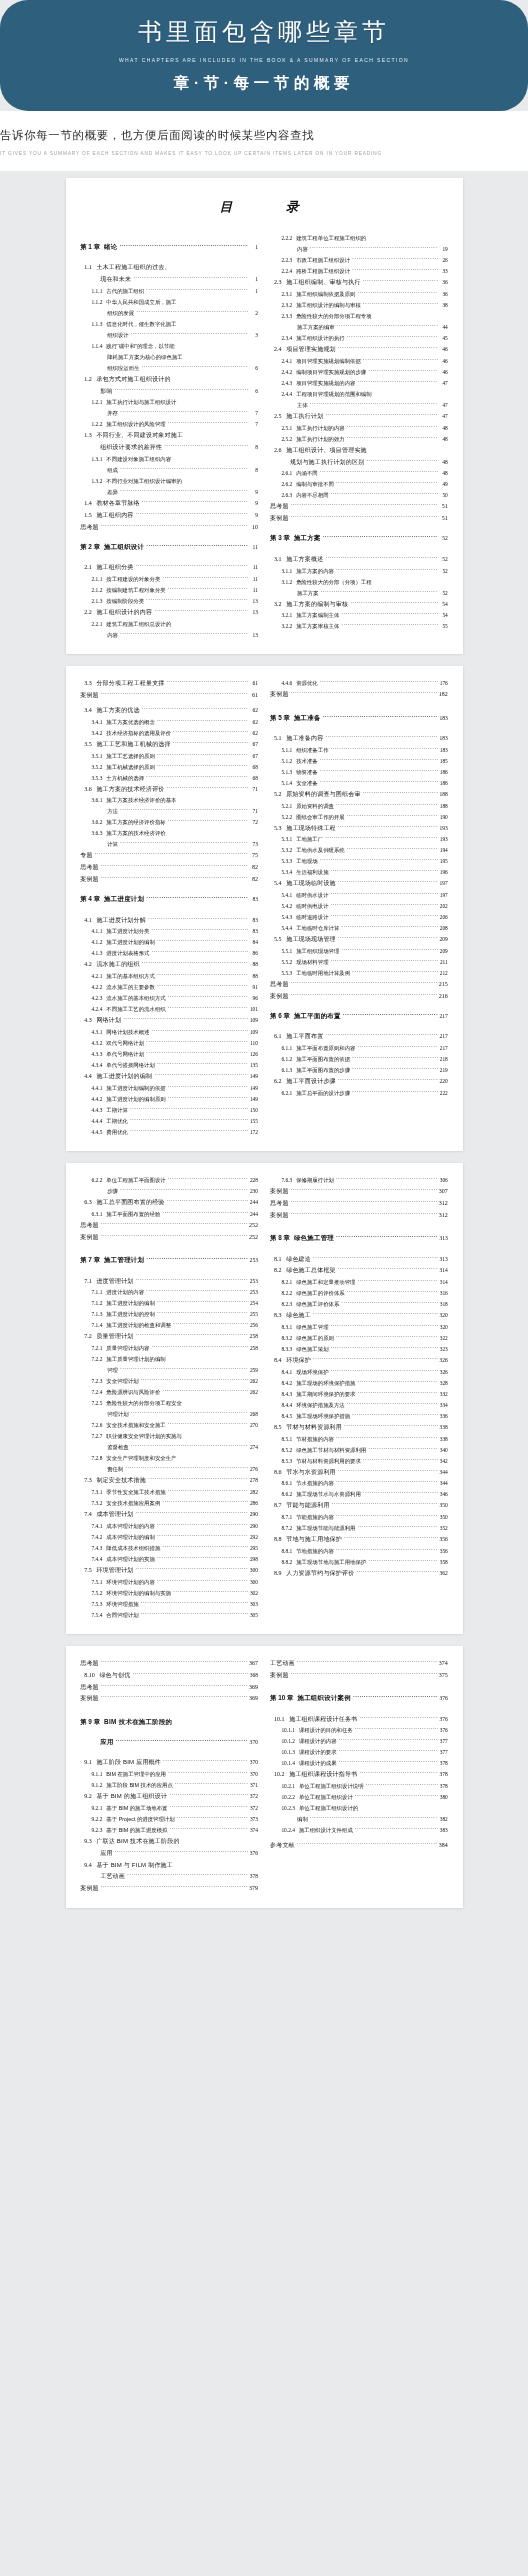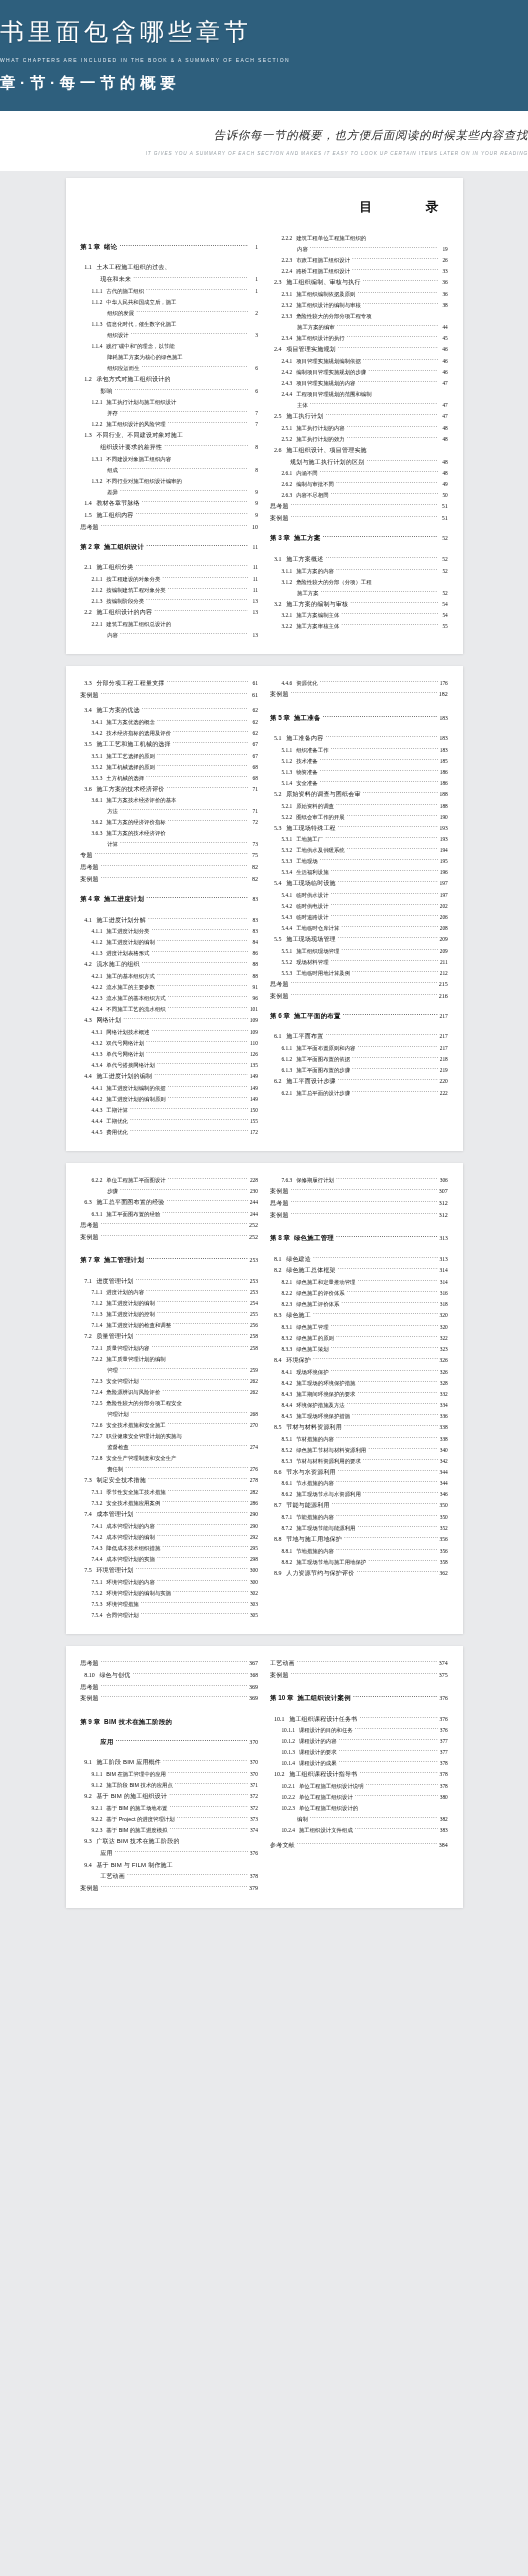--- a/index.html
+++ b/index.html
@@ -6,20 +6,22 @@
   body{
     width:528px;
     background:#e9eaec;
     font-family:"Liberation Serif","DejaVu Serif",serif;
     -webkit-font-smoothing:antialiased;
   }
   
   .banner{
     background:#2e5f7d;
     padding:17.4px 0 17.4px 0;
+    text-align:center;
+    border-radius:28px;
   }
   .banner-title{
     color:#ffffff;
     font-size:24px;
     letter-spacing:4px;
     font-weight:400;
     font-family:"Liberation Serif","DejaVu Serif",serif;
     line-height:1.25;
     margin:0 0 9.4px 0;
     text-shadow:0 0.7px 1.3px rgba(0,0,0,.18);
@@ -36,23 +38,22 @@
     font-size:15.4px;
     letter-spacing:4.7px;
     font-family:"Liberation Sans","DejaVu Sans",sans-serif;
     font-weight:700;
     margin:0;
     line-height:1.3;
   }
   
   .subhead{
     background:#ffffff;
-    text-align:right;
+    text-align:left;
     padding:17.4px 0 14.7px 0;
-    font-style:italic;
   }
   .subhead-cn{
     color:#2b2b2b;
     font-size:11.4px;
     letter-spacing:0.7px;
     margin:0 0 8px 0;
     font-family:"Liberation Sans","DejaVu Sans",sans-serif;
     font-weight:400;
   }
   .subhead-en{
@@ -69,27 +70,28 @@
   .page{
     width:397px;
     margin:0 auto 12px auto;
     background:#ffffff;
     box-shadow:0 0.7px 2.7px rgba(0,0,0,.16);
     padding:12px 14.7px 13.4px 14.7px;
     box-sizing:border-box;
     position:relative;
   }
   .toc-heading{
-    text-align:right;
+    text-align:center;
     font-size:12.7px;
     font-weight:bold;
     letter-spacing:9.4px;
     color:#111;
     margin:9.4px 0 17.4px 0;
     font-family:"Liberation Sans","DejaVu Sans",sans-serif;
+    font-style:italic;
   }
   .cols{
     display:flex;
     gap:12px;
     align-items:flex-start;
   }
   .col{
     flex:1 1 0;
     min-width:0;
   }

